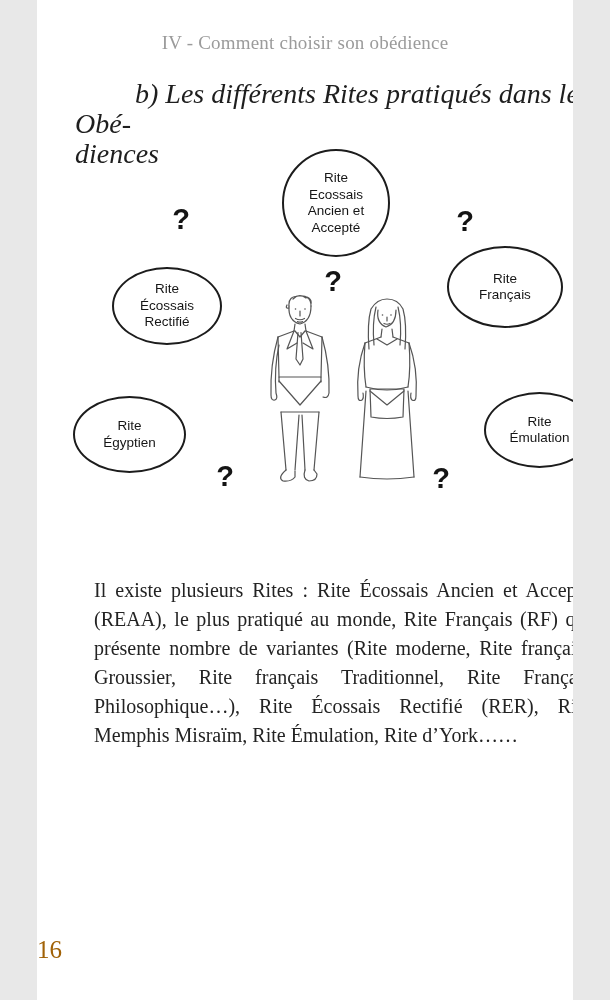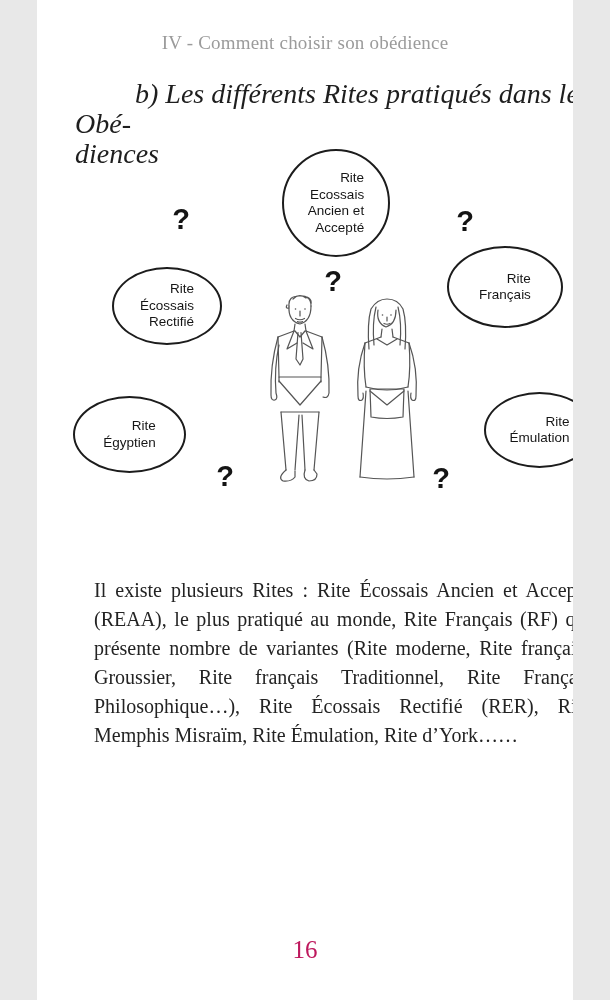--- a/index.html
+++ b/index.html
@@ -18,38 +18,38 @@
     text-indent:60px;white-space:pre-line;color:#1e1e1e;
   }
   .diagram{position:absolute;top:0;left:0;width:610px;height:520px;}
   .bubble{
     position:absolute;border:2px solid #1c1c1c;border-radius:50%;
     display:flex;align-items:center;justify-content:center;
     background:#ffffff;
   }
   .bubble-label{
     font-family:"Liberation Sans", sans-serif;font-size:13.5px;
-    line-height:16.5px;text-align:right;white-space:pre-line;color:#161616;
+    line-height:16.5px;text-align:center;white-space:pre-line;color:#161616;
   }
   .qmark{
     position:absolute;transform:translate(-50%,-50%);
     font-family:"Liberation Sans", sans-serif;font-weight:bold;
     font-size:29px;color:#141414;line-height:1;
   }
   .figure-illustration{position:absolute;left:222px;top:293px;}
   .figure-illustration svg{display:block;}
   .body-para{
     position:absolute;left:57px;width:497px;
     font-size:20px;line-height:29px;text-align:justify;color:#232323;
   }
   .para-1{top:556px;}
   .para-2{top:796px;}
   .page-number{
     position:absolute;top:936px;left:0;width:100%;
-    text-align:center;font-size:25px;color:#be185d;
+    text-align:left;font-size:25px;color:#a16207;
   }
 </style>
 </head>
 <body>
 
 <div class="page">
 
   <div class="running-header">IV - Comment choisir son obédience</div>
 
   <div class="subtitle">b) Les différents Rites pratiqués dans les Obé-

